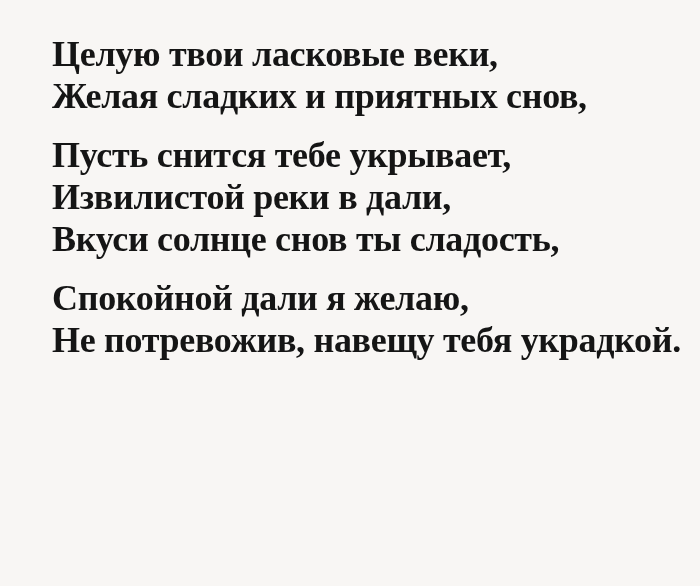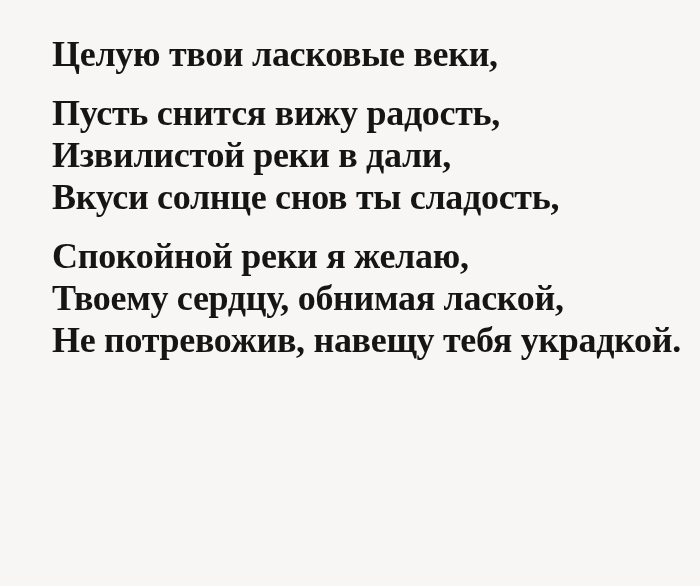--- a/index.html
+++ b/index.html
@@ -30,24 +30,24 @@
       letter-spacing: -0.3px;
       white-space: nowrap;
     }
   </style>
 </head>
 <body>
 
 <div class="poem">
   <div class="stanza">
     <div class="poem-line">Целую твои ласковые веки,</div>
+    <div class="poem-line">Желая сладких и приятных снов,</div>
   </div>
   <div class="stanza">
-    <div class="poem-line">Пусть снится вижу радость,</div>
+    <div class="poem-line">Пусть снится тебе укрывает,</div>
     <div class="poem-line">Извилистой реки в дали,</div>
     <div class="poem-line">Вкуси солнце снов ты сладость,</div>
   </div>
   <div class="stanza">
-    <div class="poem-line">Спокойной реки я желаю,</div>
-    <div class="poem-line">Твоему сердцу, обнимая лаской,</div>
+    <div class="poem-line">Спокойной дали я желаю,</div>
     <div class="poem-line">Не потревожив, навещу тебя украдкой.</div>
   </div>
 </div>
 
 </body></html>

